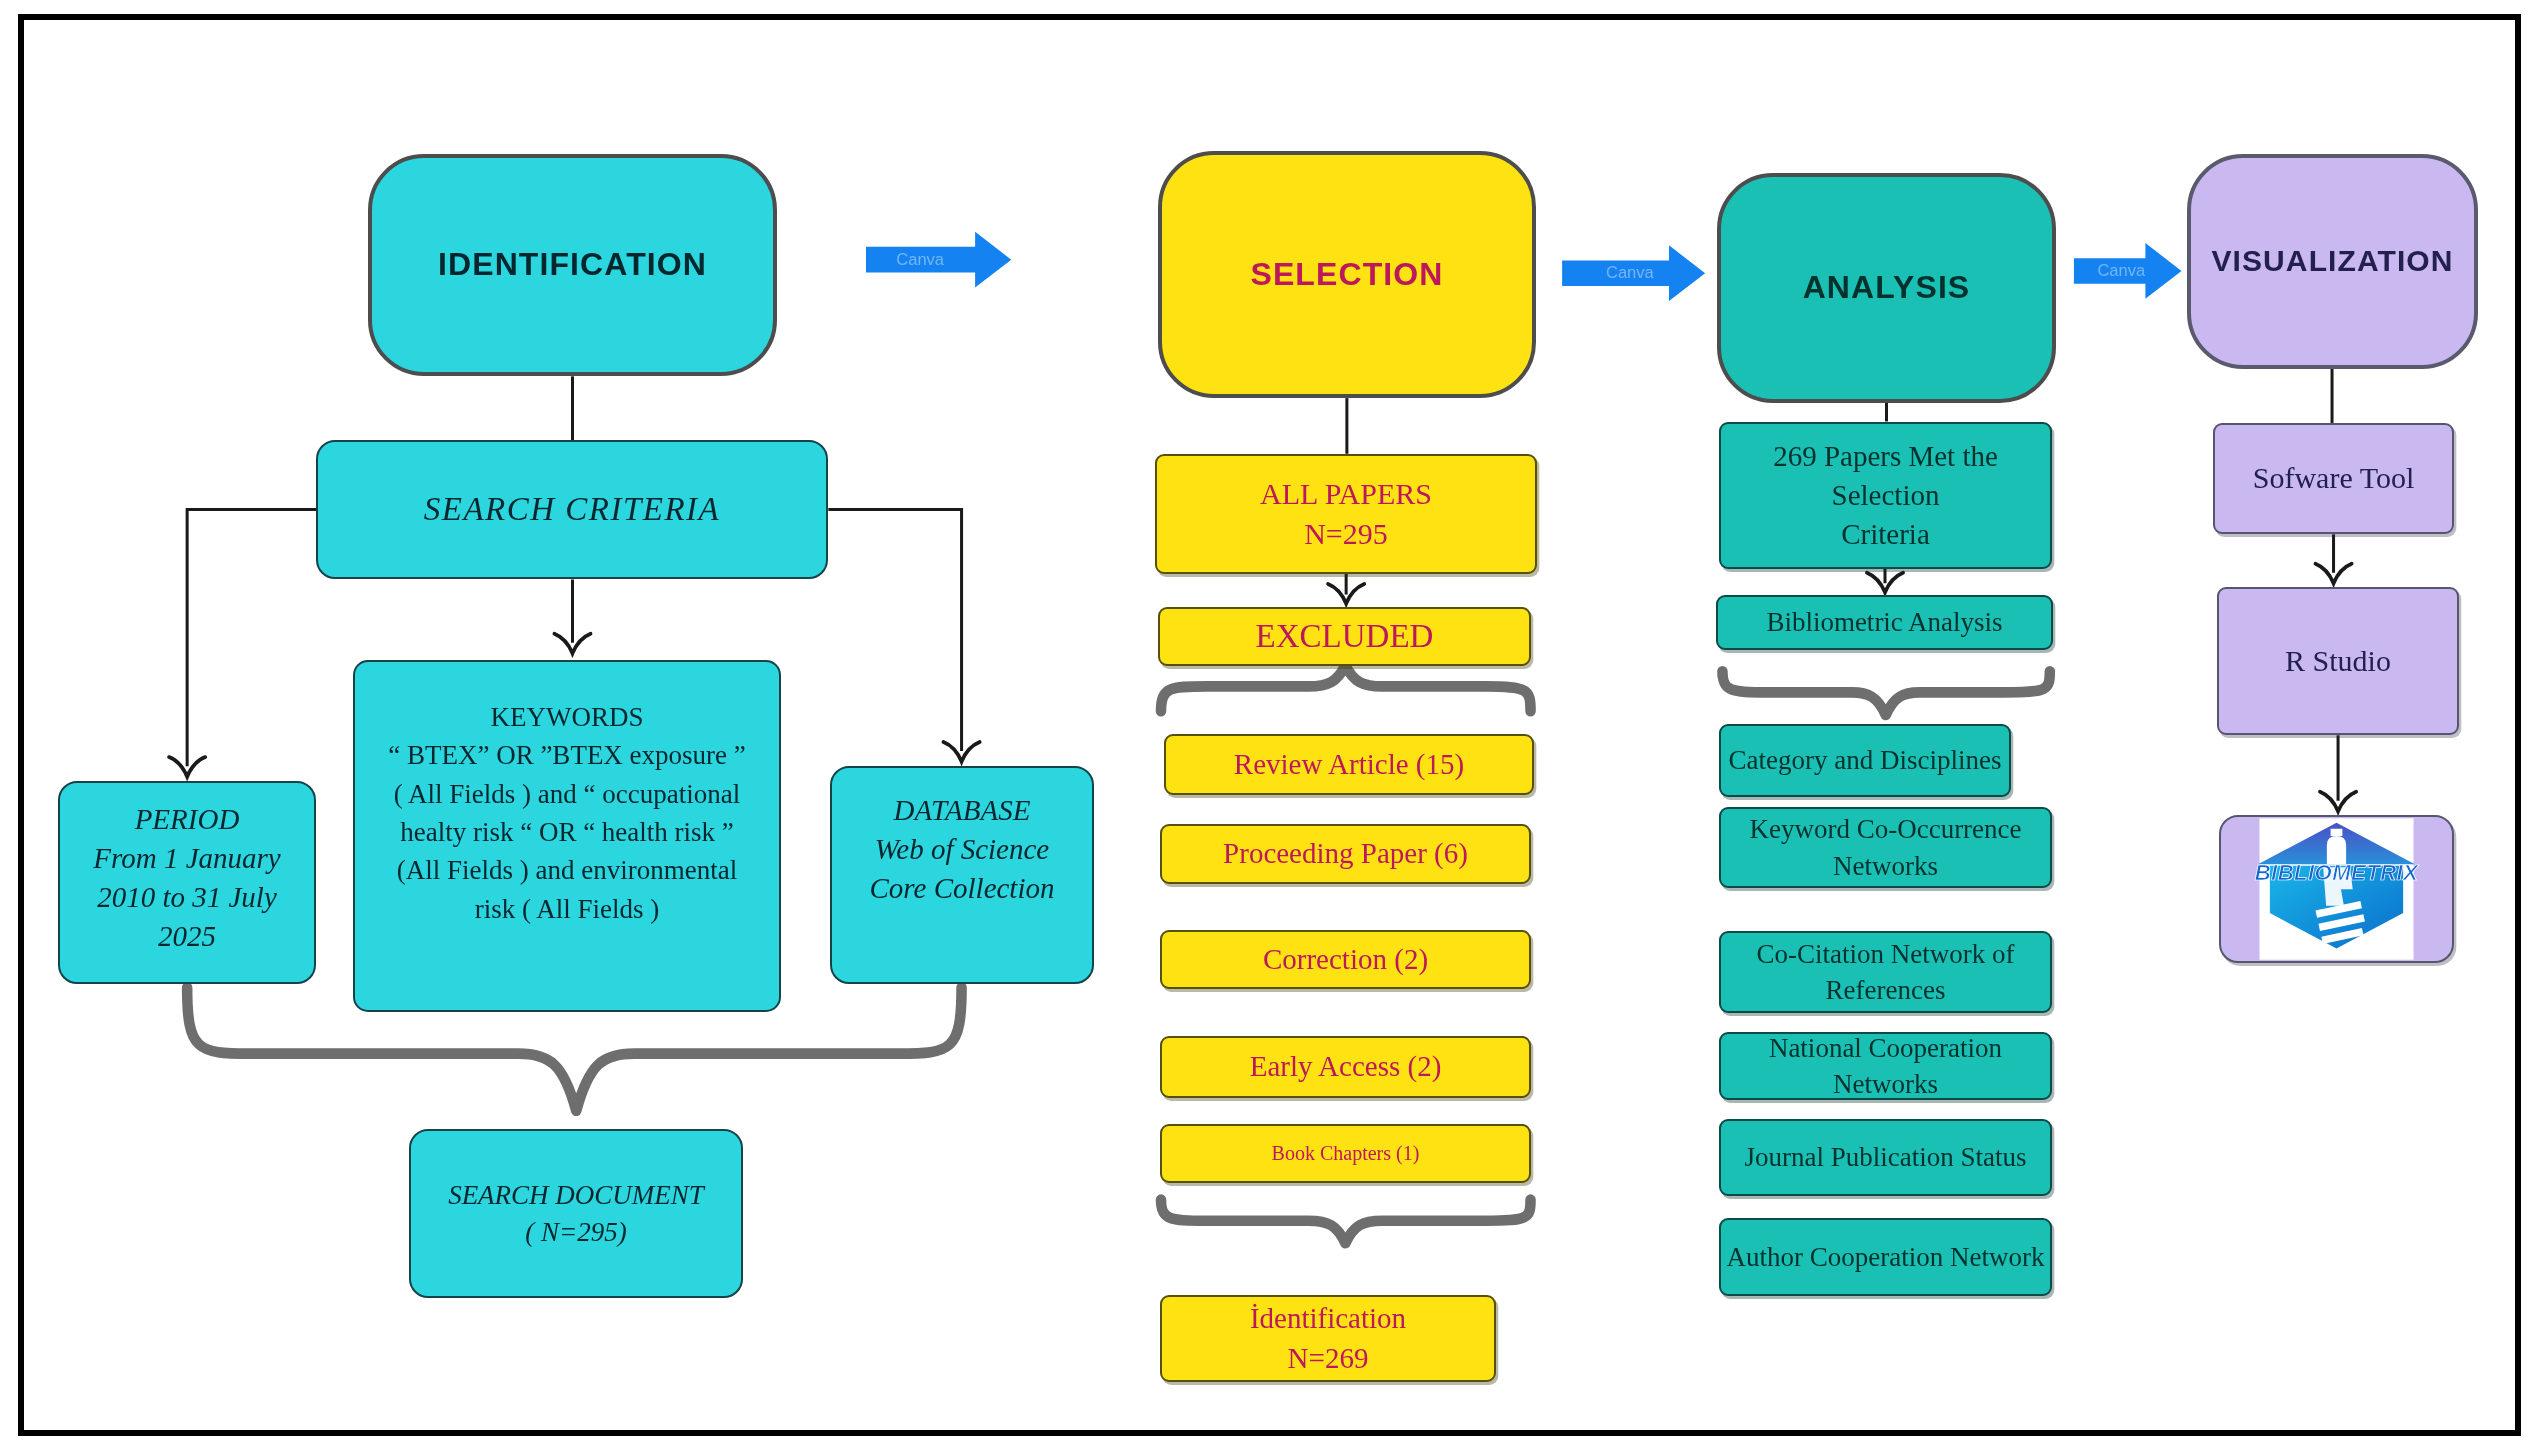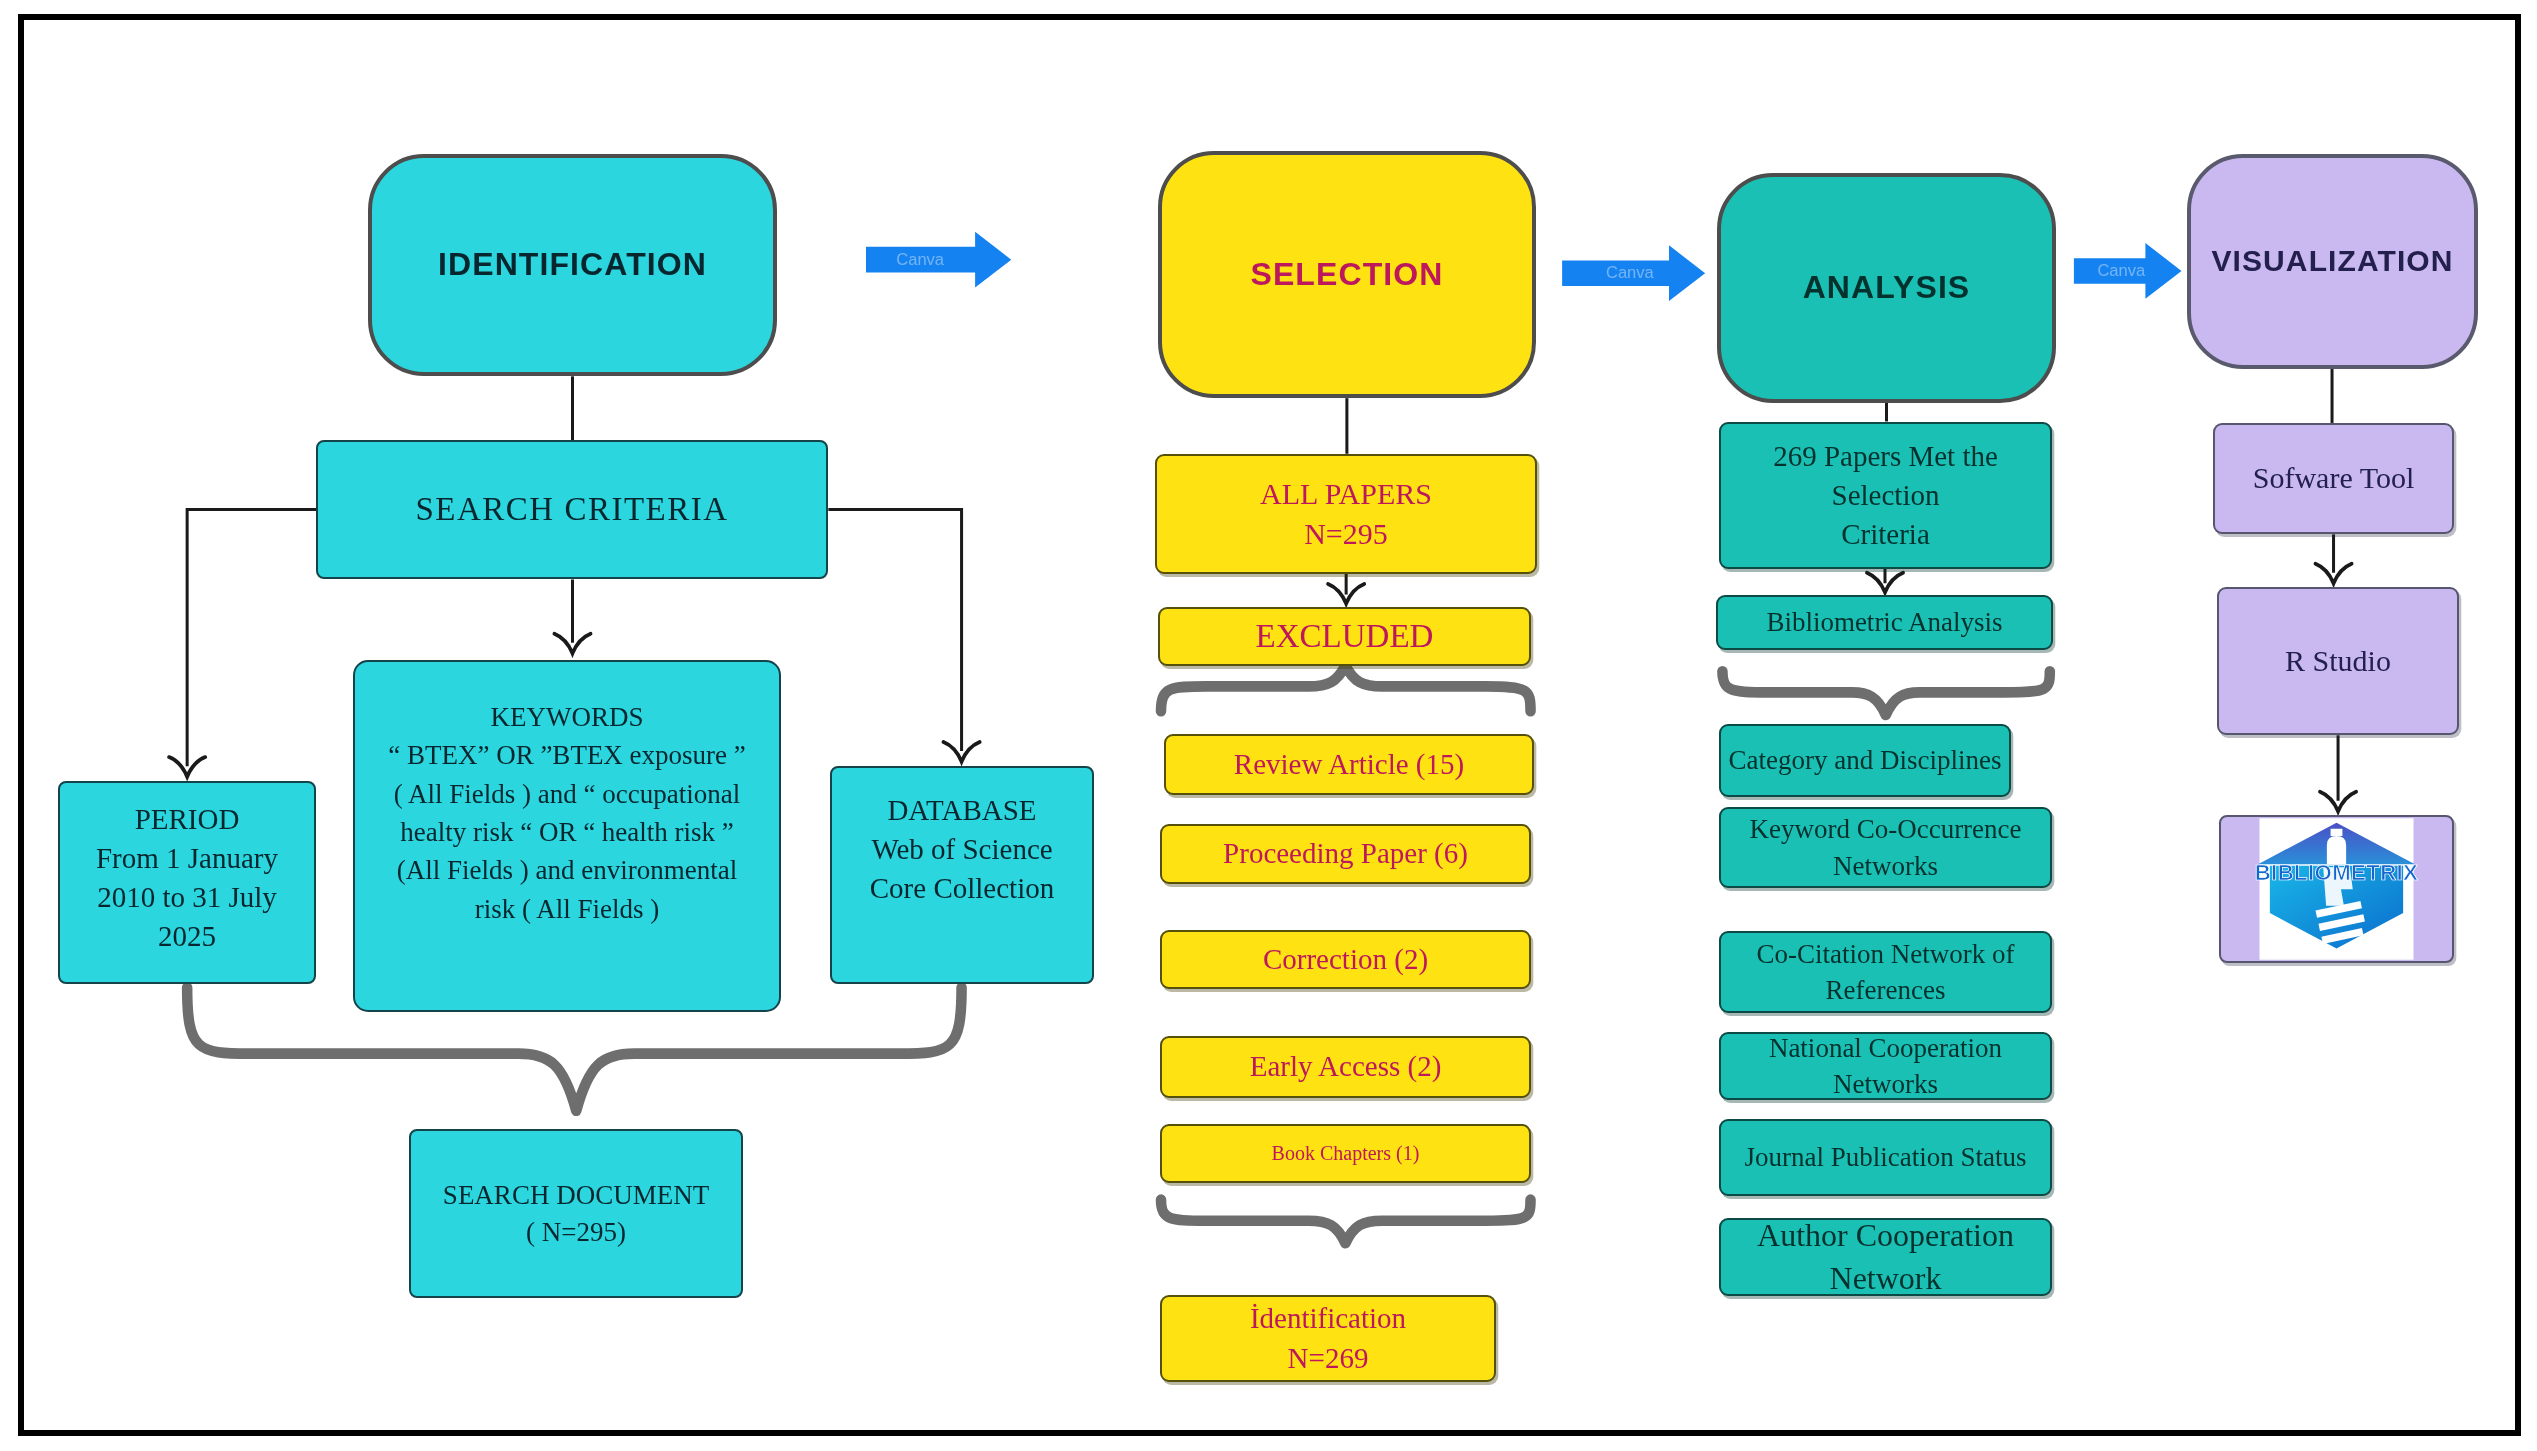--- a/index.html
+++ b/index.html
@@ -17,21 +17,21 @@
   .cy.hdr{border:4.5px solid #4d4d4d;}
   
   .ye{background:#ffe211;border:2.3px solid #55500a;color:#be185d;box-shadow:2.3px 3px 0 rgba(60,55,0,.35);}
   .ye.hdr{border:4.5px solid #4d4d4d;box-shadow:none;}
   
   .te{background:#1bc0b4;border:2.3px solid #0b4a45;color:#03312d;box-shadow:2.3px 3px 0 rgba(0,50,45,.35);}
   .te.hdr{border:4.5px solid #4d4d4d;box-shadow:none;}
   
   .la{background:#c9b9f0;border:2.3px solid #56566e;color:#23204d;box-shadow:2.3px 3px 0 rgba(40,40,70,.3);}
   .la.hdr{border:4.5px solid #5a5a6e;box-shadow:none;}
-  .r12{border-radius:9px;} .r14{border-radius:8px;} .r20{border-radius:15px;}
+  .r12{border-radius:9px;} .r14{border-radius:19px;font-style:italic;} .r20{border-radius:15px;}
   svg.overlay{position:absolute;left:0;top:0;pointer-events:none;}
   .wm{font-family:"Liberation Sans","DejaVu Sans",sans-serif;font-size:22px;fill:#ffffff;opacity:.4;}
 </style>
 </head>
 <body>
 
 <div class="canvas">
   <div class="frame"></div>
 
   <svg class="overlay" width="2538" height="1451" viewBox="0 0 3371 1928">
@@ -109,21 +109,21 @@
   <div class="box te r12" style="left:1719px;top:422px;width:333px;height:147px;font-size:29px;">269 Papers Met the Selection
 Criteria</div>
   <div class="box te r12" style="left:1716px;top:595px;width:337px;height:55px;font-size:27px;">Bibliometric Analysis</div>
   <div class="box te r12" style="left:1719px;top:724px;width:292px;height:73px;font-size:27px;">Category and Disciplines</div>
   <div class="box te r12" style="left:1719px;top:807px;width:333px;height:81px;font-size:27px;">Keyword Co-Occurrence
 Networks</div>
   <div class="box te r12" style="left:1719px;top:931px;width:333px;height:82px;font-size:27px;">Co-Citation Network of
 References</div>
   <div class="box te r12" style="left:1719px;top:1032px;width:333px;height:68px;font-size:27px;">National Cooperation Networks</div>
   <div class="box te r12" style="left:1719px;top:1119px;width:333px;height:77px;font-size:27px;">Journal Publication Status</div>
-  <div class="box te r12" style="left:1719px;top:1218px;width:333px;height:78px;font-size:32px;">Author Cooperation Network</div>
+  <div class="box te r12" style="left:1719px;top:1218px;width:333px;height:78px;font-size:27px;">Author Cooperation Network</div>
 
   <div class="box hdr la" style="left:2187px;top:154px;width:291px;height:215px;font-size:30px;">VISUALIZATION</div>
   <div class="box la r12" style="left:2213px;top:423px;width:241px;height:111px;font-size:30px;">Sofware Tool</div>
   <div class="box la r12" style="left:2217px;top:587px;width:242px;height:148px;font-size:30px;">R Studio</div>
 
   <div class="box la r14" style="left:2219px;top:815px;width:235px;height:148px;padding:0;">
     <svg width="235" height="144" viewBox="0 0 312 191">
       <defs>
         <linearGradient id="roofG" x1="0" y1="0" x2="0" y2="1">
           <stop offset="0" stop-color="#4a4fc6"></stop>

